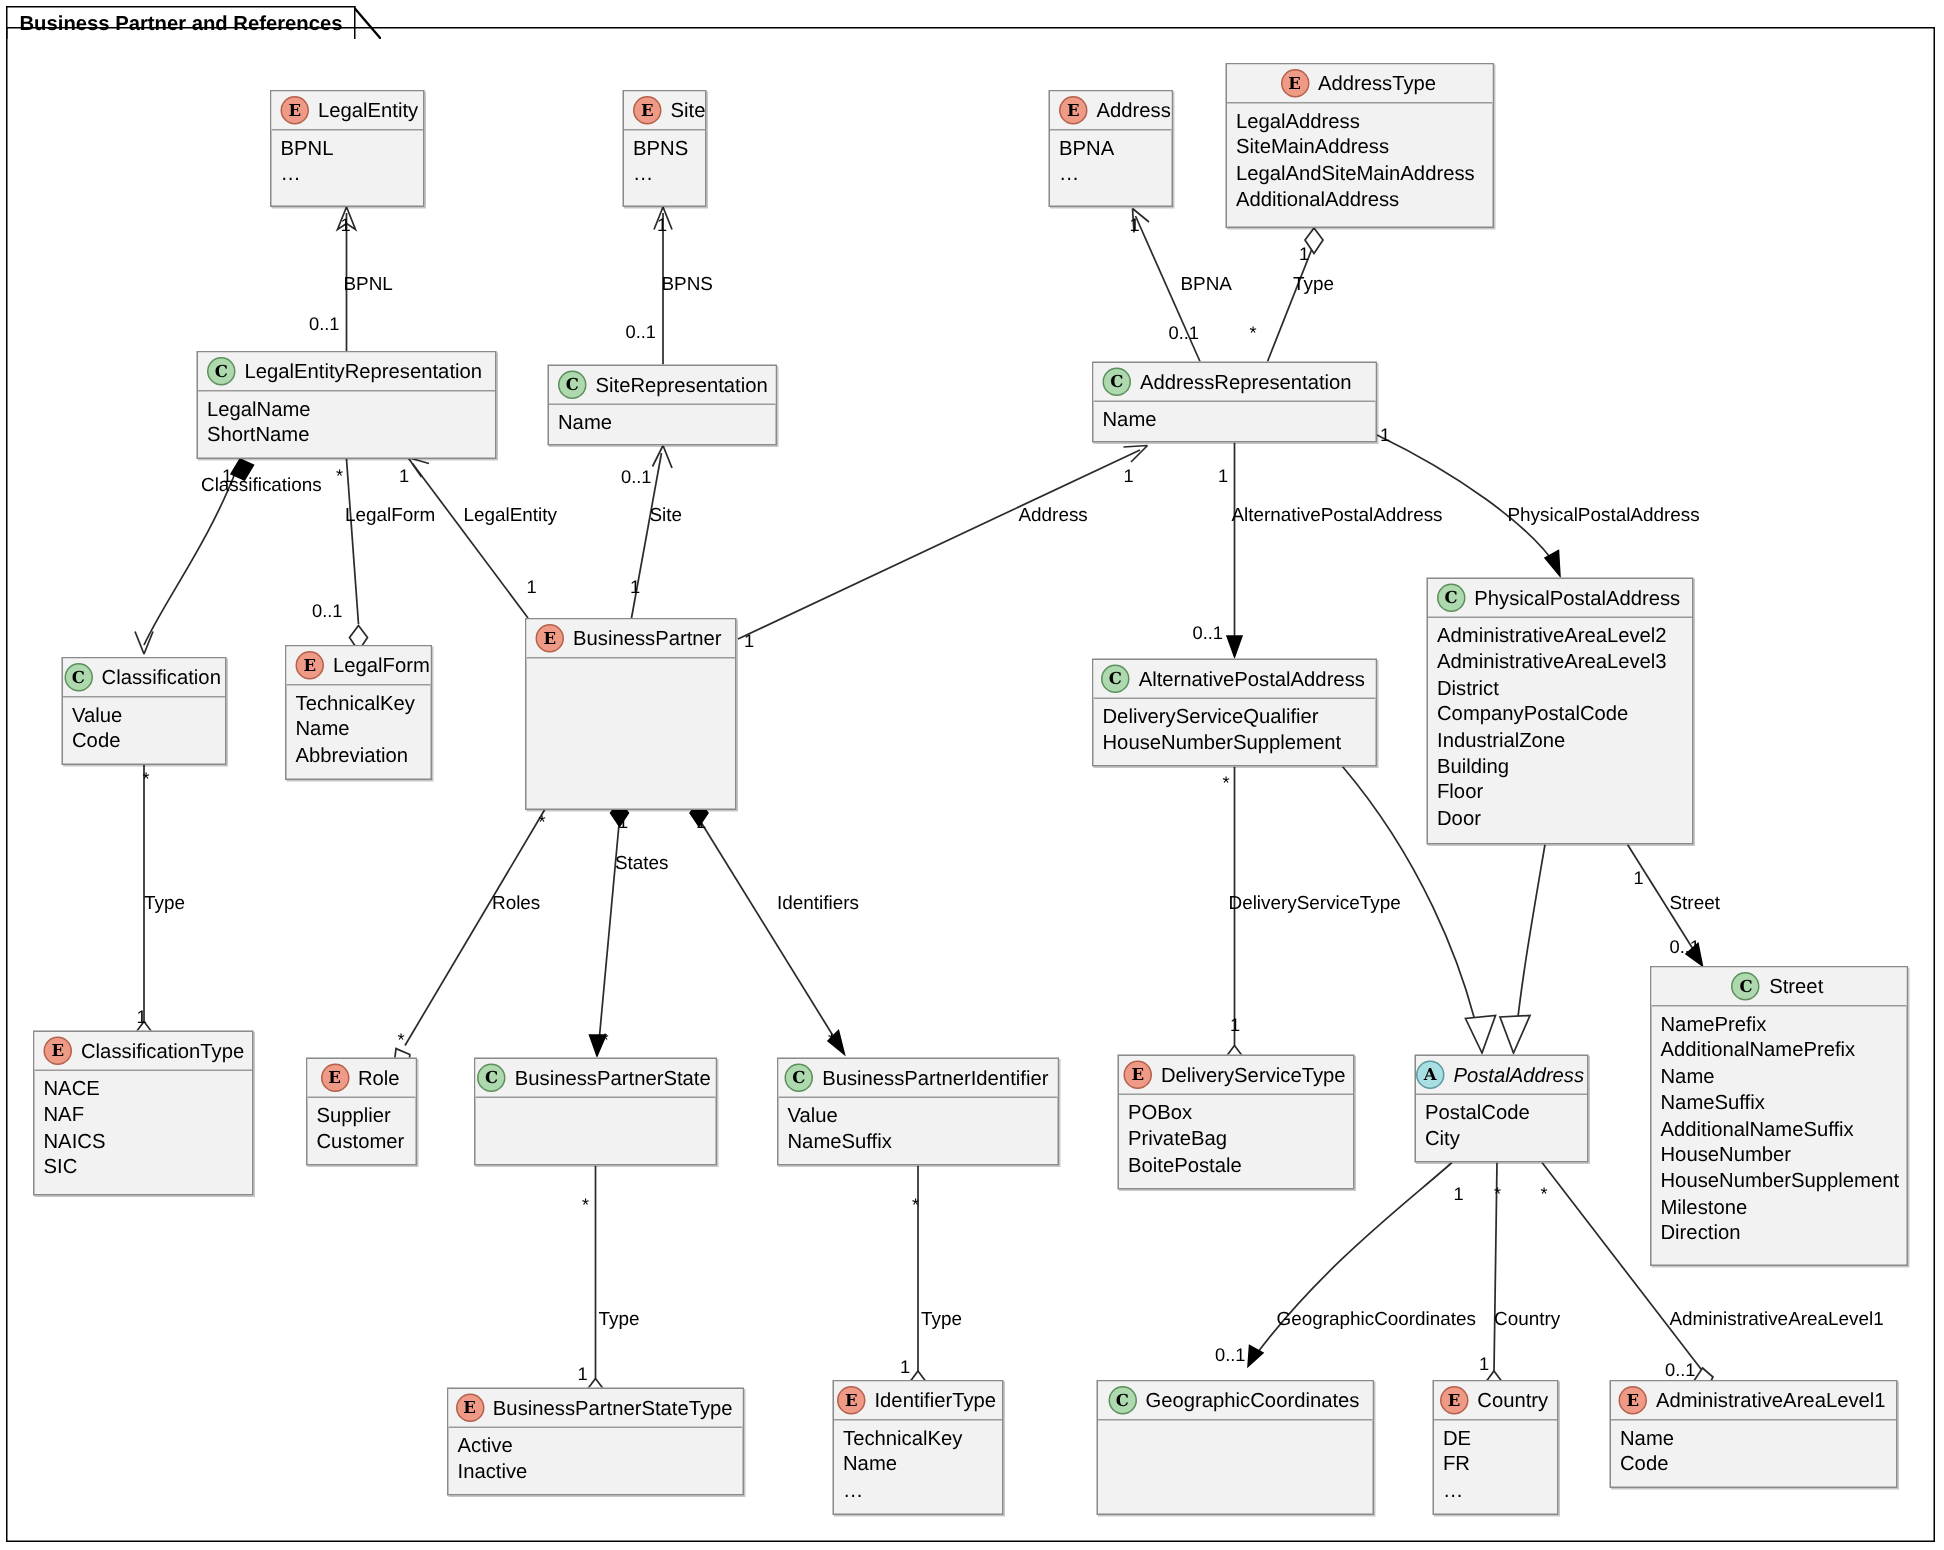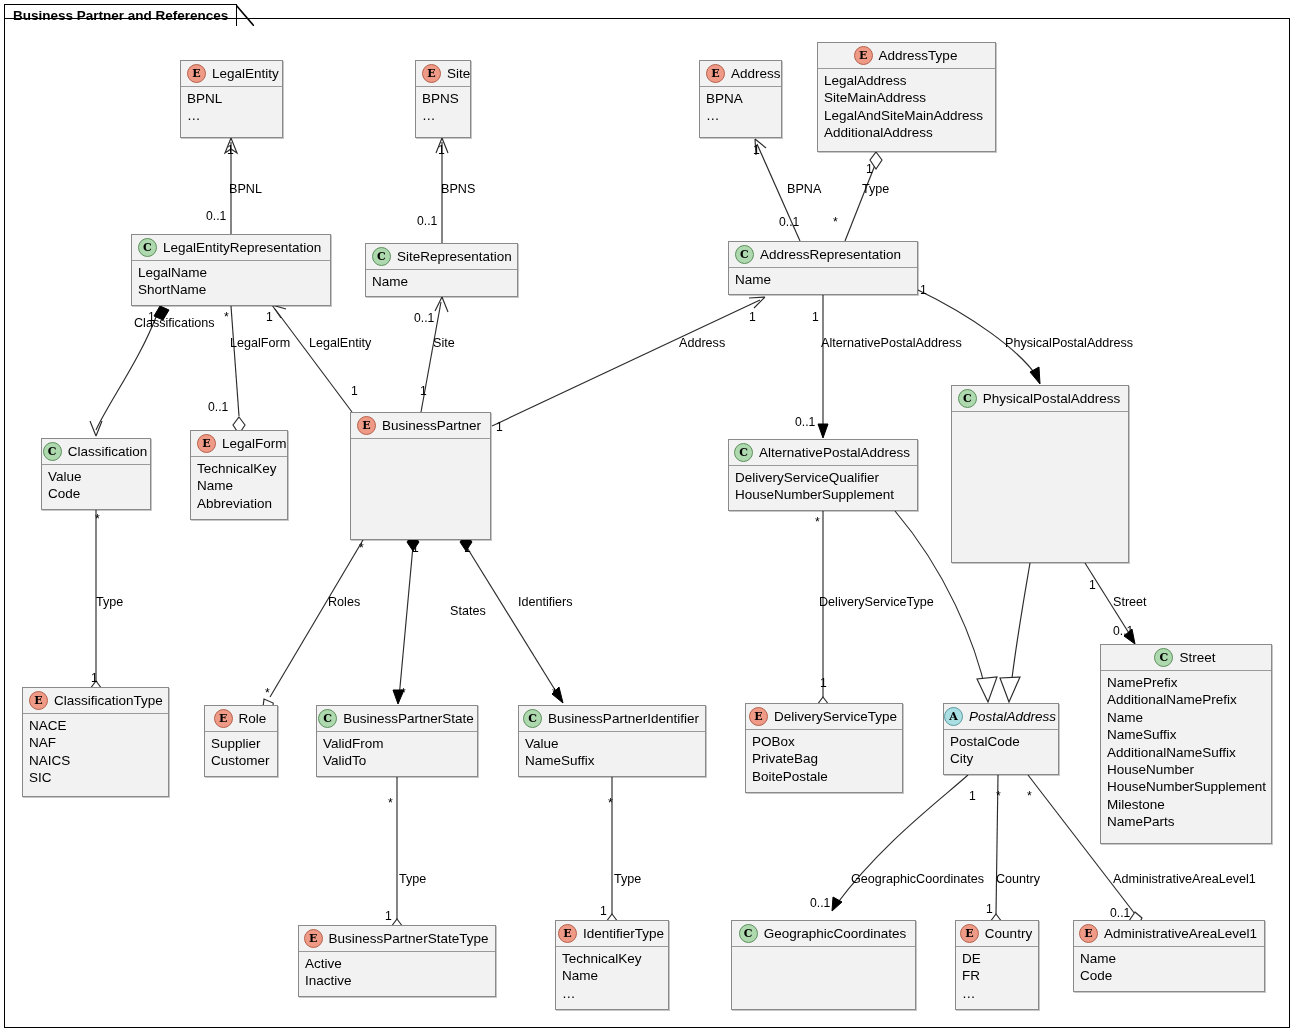--- a/index.html
+++ b/index.html
@@ -203,20 +203,30 @@
         </div>
         <div class="body">
           <div class="attr">Name</div>
         </div>
       </div>
       <div class="node" style="left: 951px; top: 385px; width: 178px; min-height: 178px;">
         <div class="hdr">
           <span class="stereo c">C</span>
           <span class="title">PhysicalPostalAddress</span>
         </div>
+        <div class="body">
+          <div class="attr">AdministrativeAreaLevel2</div>
+          <div class="attr">AdministrativeAreaLevel3</div>
+          <div class="attr">District</div>
+          <div class="attr">CompanyPostalCode</div>
+          <div class="attr">IndustrialZone</div>
+          <div class="attr">Building</div>
+          <div class="attr">Floor</div>
+          <div class="attr">Door</div>
+        </div>
       </div>
       <div class="node" style="left: 41px; top: 438px; width: 110px; min-height: 72px;">
         <div class="hdr">
           <span class="stereo c">C</span>
           <span class="title">Classification</span>
         </div>
         <div class="body">
           <div class="attr">Value</div>
           <div class="attr">Code</div>
         </div>
@@ -255,21 +265,21 @@
         </div>
         <div class="body">
           <div class="attr">NamePrefix</div>
           <div class="attr">AdditionalNamePrefix</div>
           <div class="attr">Name</div>
           <div class="attr">NameSuffix</div>
           <div class="attr">AdditionalNameSuffix</div>
           <div class="attr">HouseNumber</div>
           <div class="attr">HouseNumberSupplement</div>
           <div class="attr">Milestone</div>
-          <div class="attr">NameParts</div>
+          <div class="attr">Direction</div>
         </div>
       </div>
       <div class="node" style="left: 22px; top: 687px; width: 147px; min-height: 110px;">
         <div class="hdr leftal">
           <span class="stereo e">E</span>
           <span class="title">ClassificationType</span>
         </div>
         <div class="body">
           <div class="attr">NACE</div>
           <div class="attr">NAF</div>
@@ -284,24 +294,20 @@
         </div>
         <div class="body">
           <div class="attr">Supplier</div>
           <div class="attr">Customer</div>
         </div>
       </div>
       <div class="node" style="left: 316px; top: 705px; width: 162px; min-height: 72px;">
         <div class="hdr">
           <span class="stereo c">C</span>
           <span class="title">BusinessPartnerState</span>
-        </div>
-        <div class="body">
-          <div class="attr">ValidFrom</div>
-          <div class="attr">ValidTo</div>
         </div>
       </div>
       <div class="node" style="left: 518px; top: 705px; width: 188px; min-height: 72px;">
         <div class="hdr">
           <span class="stereo c">C</span>
           <span class="title">BusinessPartnerIdentifier</span>
         </div>
         <div class="body">
           <div class="attr">Value</div>
           <div class="attr">NameSuffix</div>
@@ -385,21 +391,21 @@
       <div class="elab" style="left: 862px; top: 182px;">Type</div>
       <div class="elab" style="left: 134px; top: 316px;">Classifications</div>
       <div class="elab" style="left: 230px; top: 336px;">LegalForm</div>
       <div class="elab" style="left: 309px; top: 336px;">LegalEntity</div>
       <div class="elab" style="left: 433px; top: 336px;">Site</div>
       <div class="elab" style="left: 679px; top: 336px;">Address</div>
       <div class="elab" style="left: 821px; top: 336px;">AlternativePostalAddress</div>
       <div class="elab" style="left: 1005px; top: 336px;">PhysicalPostalAddress</div>
       <div class="elab" style="left: 96px; top: 595px;">Type</div>
       <div class="elab" style="left: 328px; top: 595px;">Roles</div>
-      <div class="elab" style="left: 410px; top: 604px; padding-left: 40px;">States</div>
+      <div class="elab" style="left: 410px; top: 568px;">States</div>
       <div class="elab" style="left: 518px; top: 595px;">Identifiers</div>
       <div class="elab" style="left: 819px; top: 595px;">DeliveryServiceType</div>
       <div class="elab" style="left: 1113px; top: 595px;">Street</div>
       <div class="elab" style="left: 399px; top: 872px;">Type</div>
       <div class="elab" style="left: 614px; top: 872px;">Type</div>
       <div class="elab" style="left: 851px; top: 872px;">GeographicCoordinates</div>
       <div class="elab" style="left: 996px; top: 872px;">Country</div>
       <div class="elab" style="left: 1113px; top: 872px;">AdministrativeAreaLevel1</div>
       <div class="mult" style="left: 227px; top: 143px;">1</div>
       <div class="mult" style="left: 206px; top: 209px;">0..1</div>

